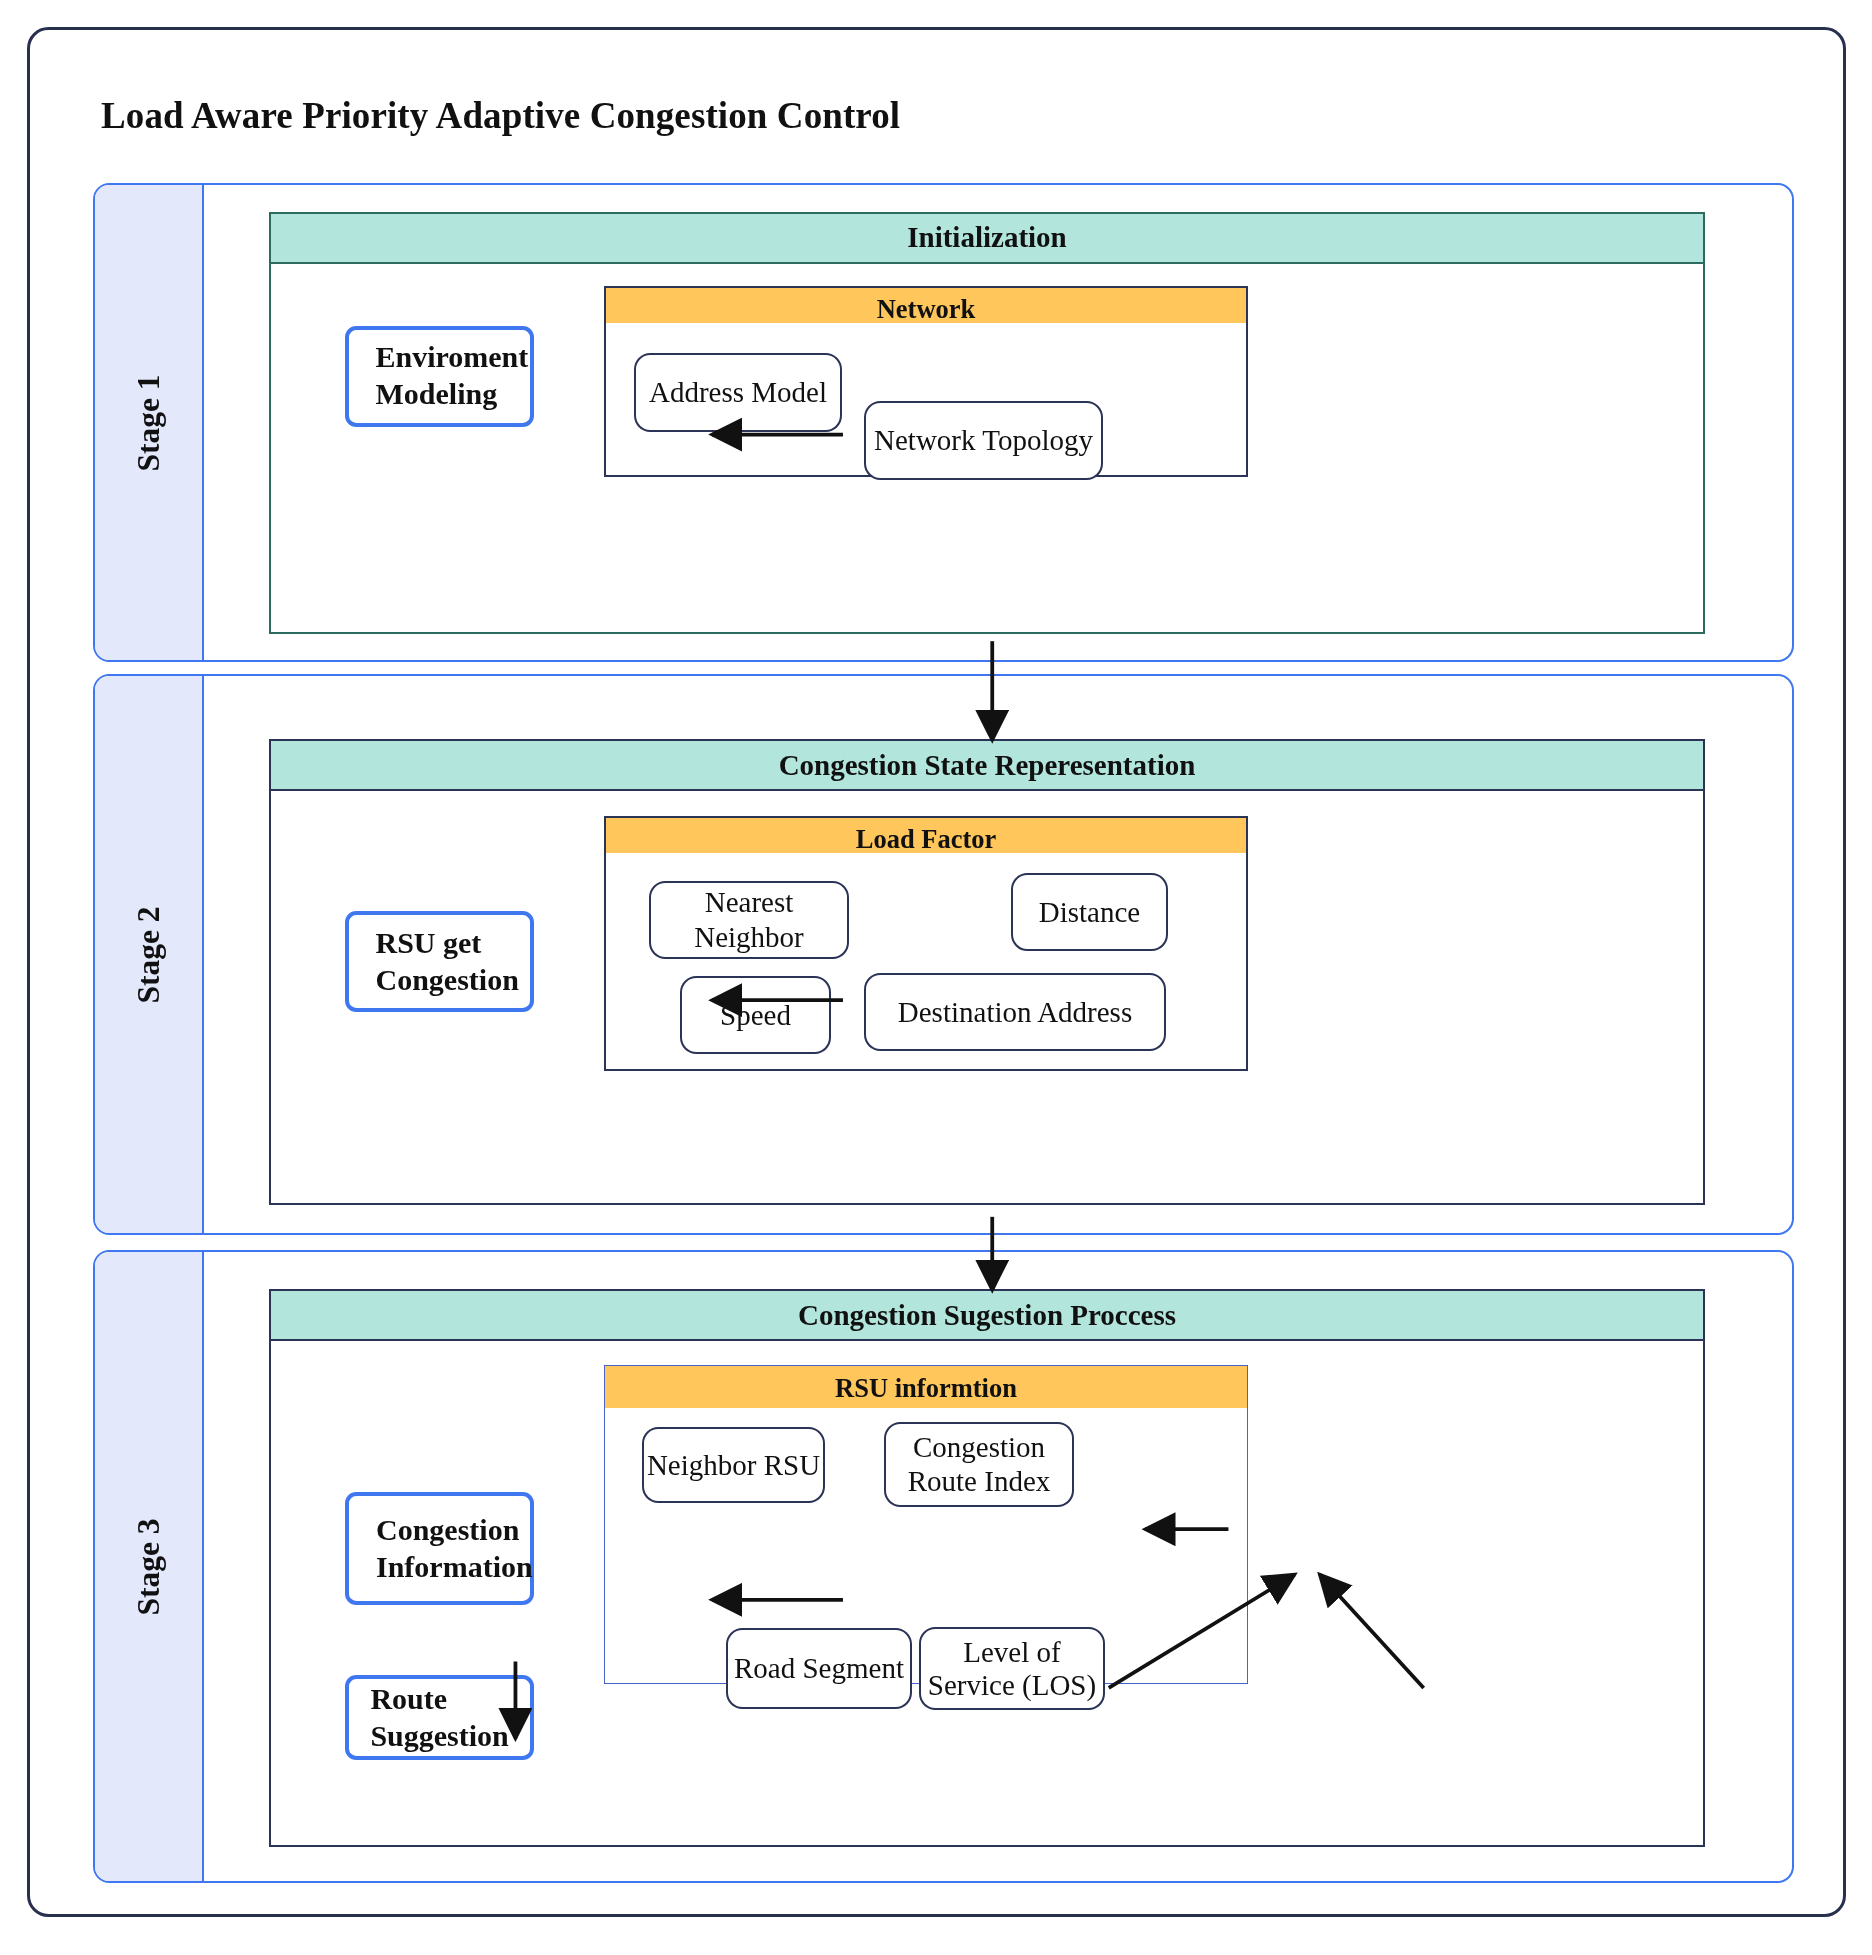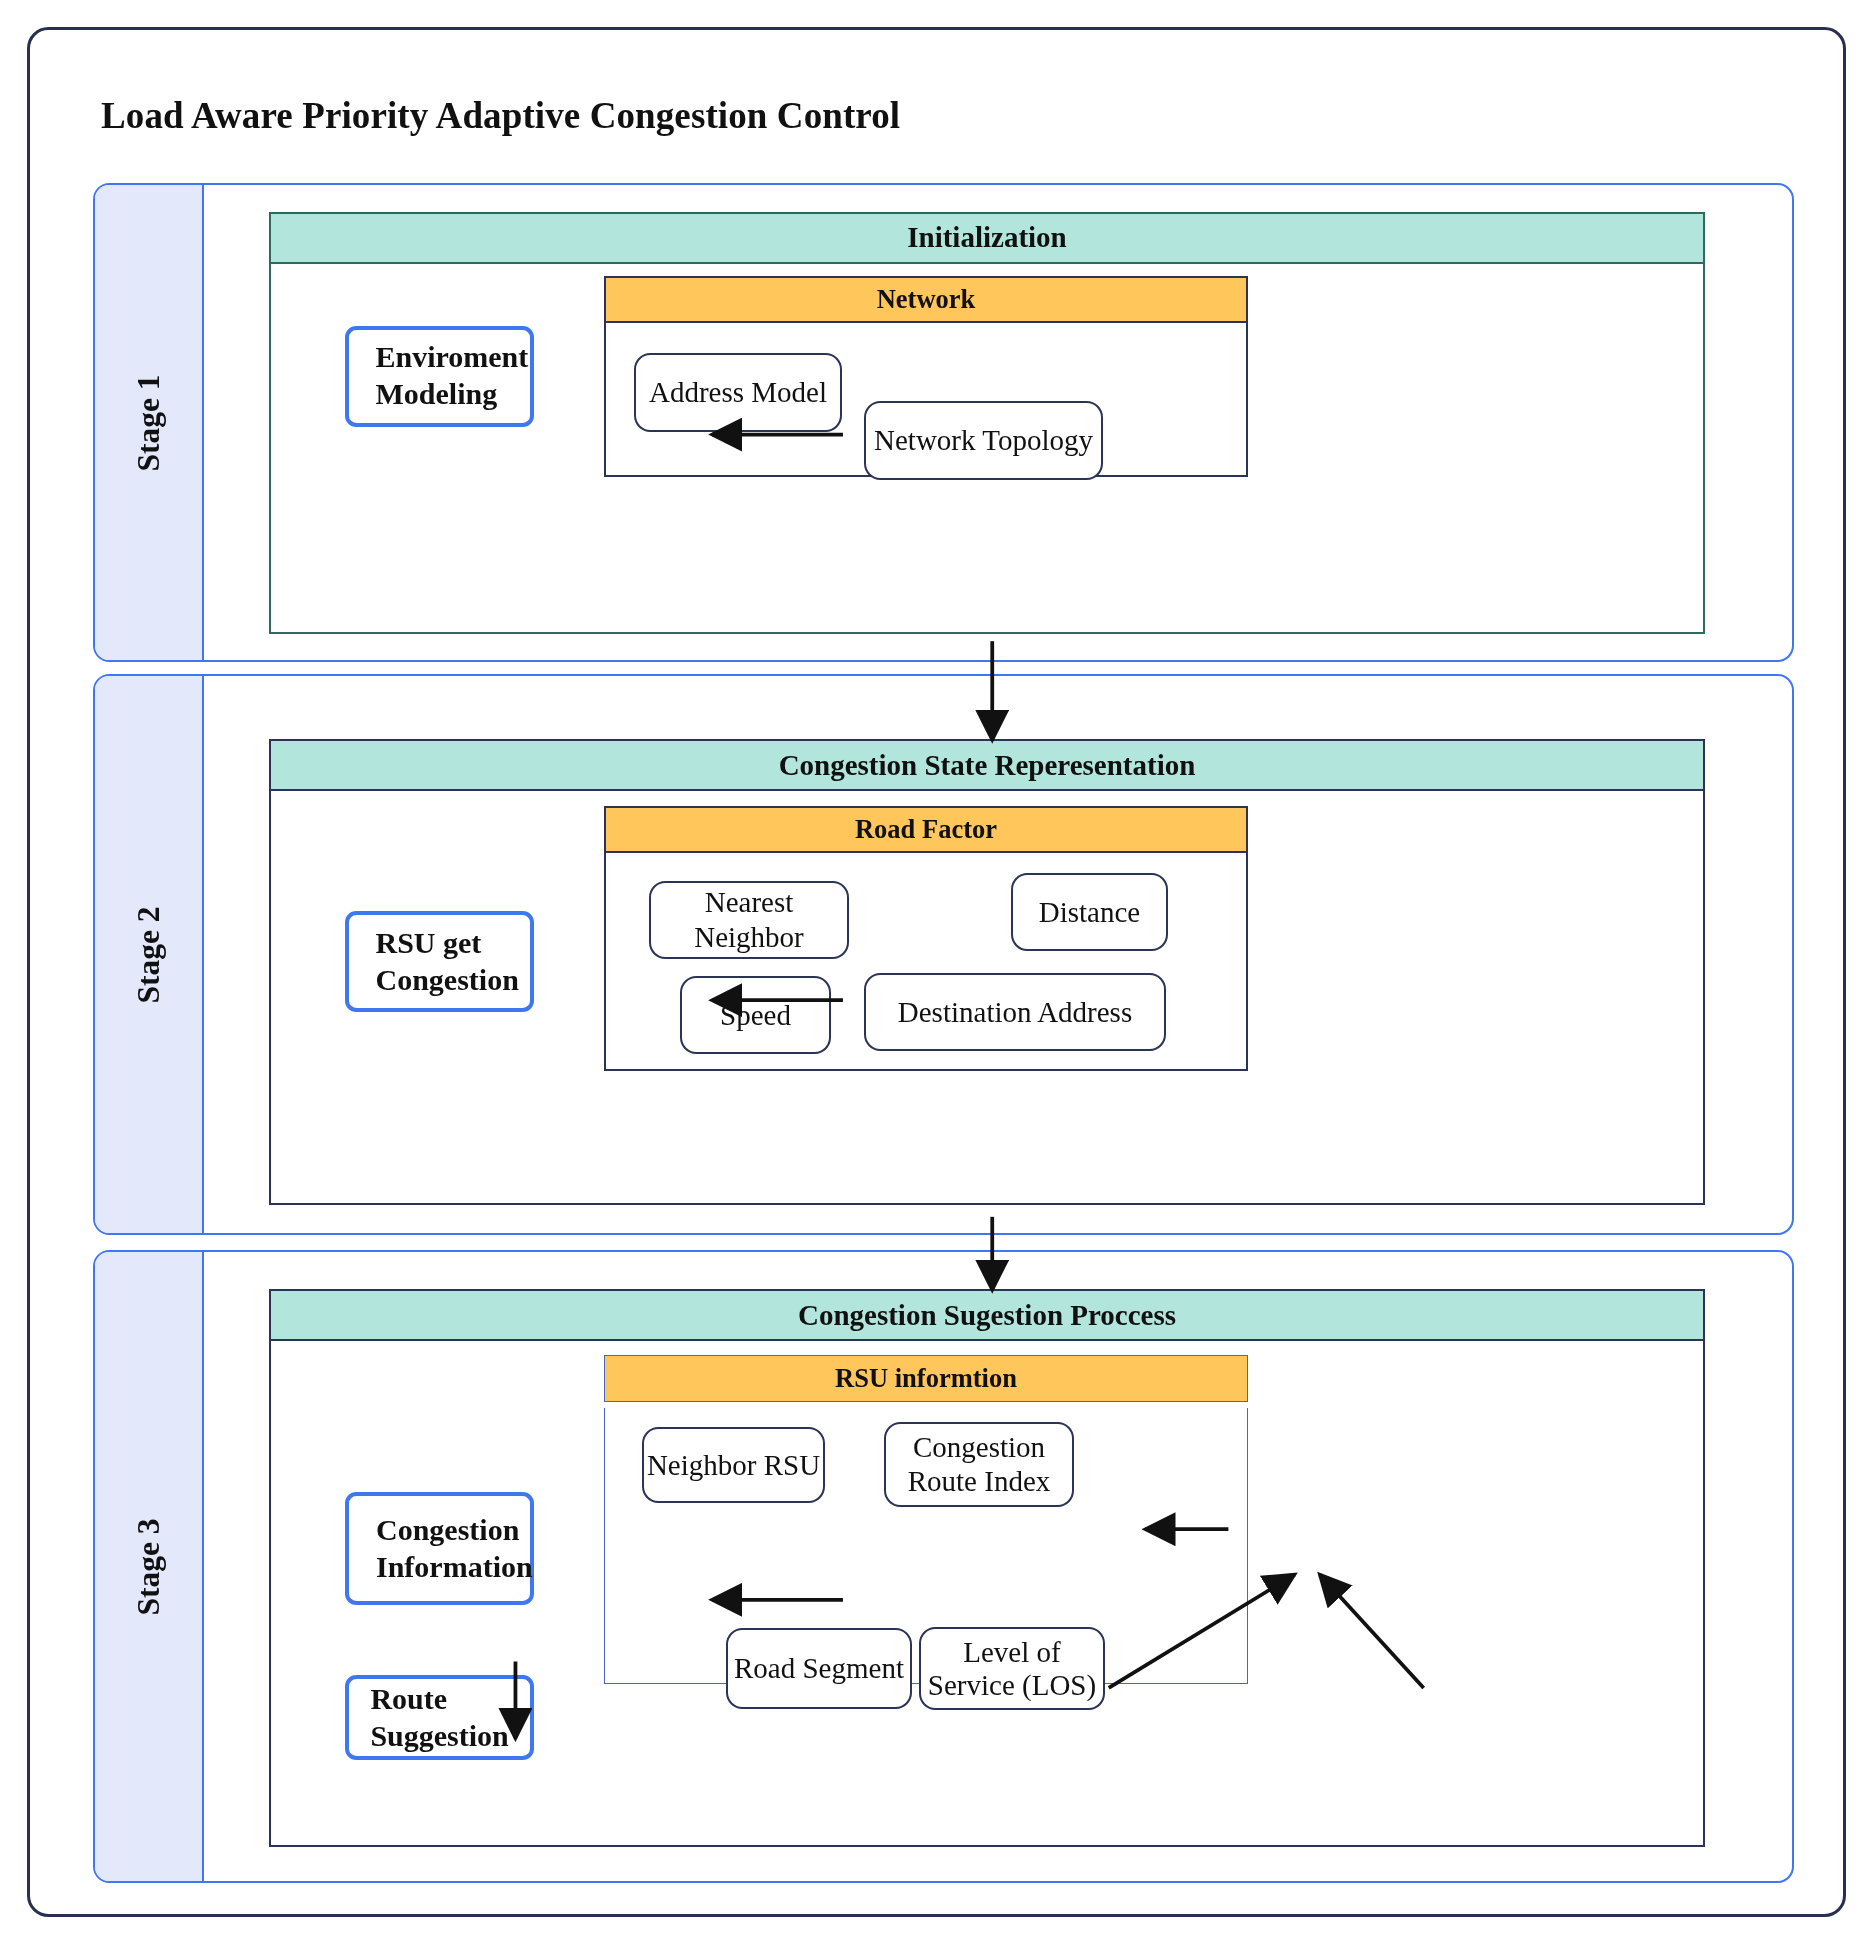--- a/index.html
+++ b/index.html
@@ -67,21 +67,21 @@
     padding-left:26.5px;
     font-size:30px;font-weight:bold;color:#111;line-height:1.22;
     font-family:"Liberation Serif",serif;
   }
 
   
   .subgroup{
     position:absolute;box-sizing:border-box;background:#fff;
   }
   .subgroup-header{
-    position:absolute;left:0;top:0;width:100%;height:47px;
+    position:absolute;left:0;top:10px;width:100%;height:47px;
     background:#ffc65c;box-sizing:border-box;
     display:flex;align-items:center;justify-content:center;
     font-size:26.5px;font-weight:bold;color:#111;
     font-family:"Liberation Serif",serif;white-space:nowrap;
   }
   .subgroup-body{
     position:absolute;left:0;top:47px;width:100%;
     box-sizing:border-box;background:#fff;
   }
   .subgroup.navy .subgroup-header{border:2.5px solid #2b3357;}
@@ -146,21 +146,21 @@
 
     <div class="panel navy-edge" style="left:174px;top:63px;width:1436px;height:466px;">
       <div class="panel-header">Congestion State Reperesentation</div>
       <div class="panel-body" style="height:414px;">
 
         <div class="proc-box" style="left:74px;top:120px;width:189px;height:101px;">
           <span style="display:block;width:145px;">RSU get Congestion</span>
         </div>
 
         <div class="subgroup navy" style="left:333px;top:15px;width:644px;height:265px;">
-          <div class="subgroup-header">Road Factor</div>
+          <div class="subgroup-header">Load Factor</div>
           <div class="subgroup-body" style="height:218px;">
             <div class="leaf" style="left:43px;top:28px;width:200px;height:78px;">
               <span>Nearest Neighbor</span>
             </div>
             <div class="leaf" style="left:405px;top:20px;width:157px;height:78px;">
               <span>Distance</span>
             </div>
             <div class="leaf" style="left:74px;top:123px;width:151px;height:78px;">
               <span>Speed</span>
             </div>

